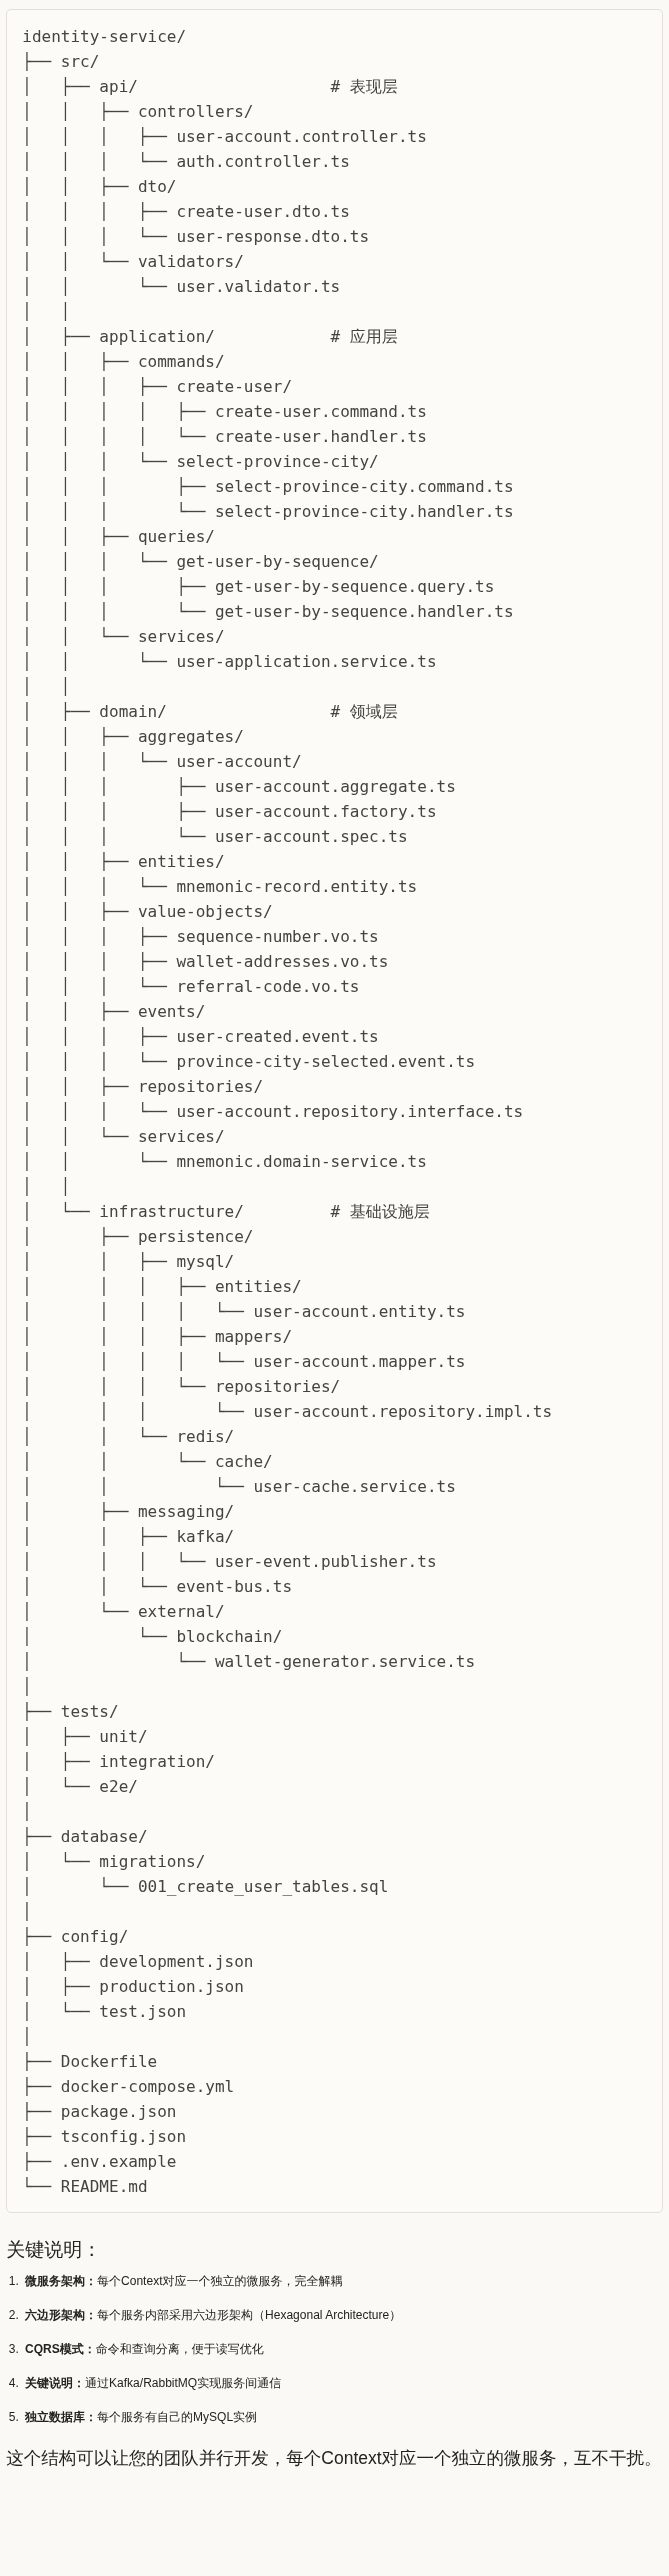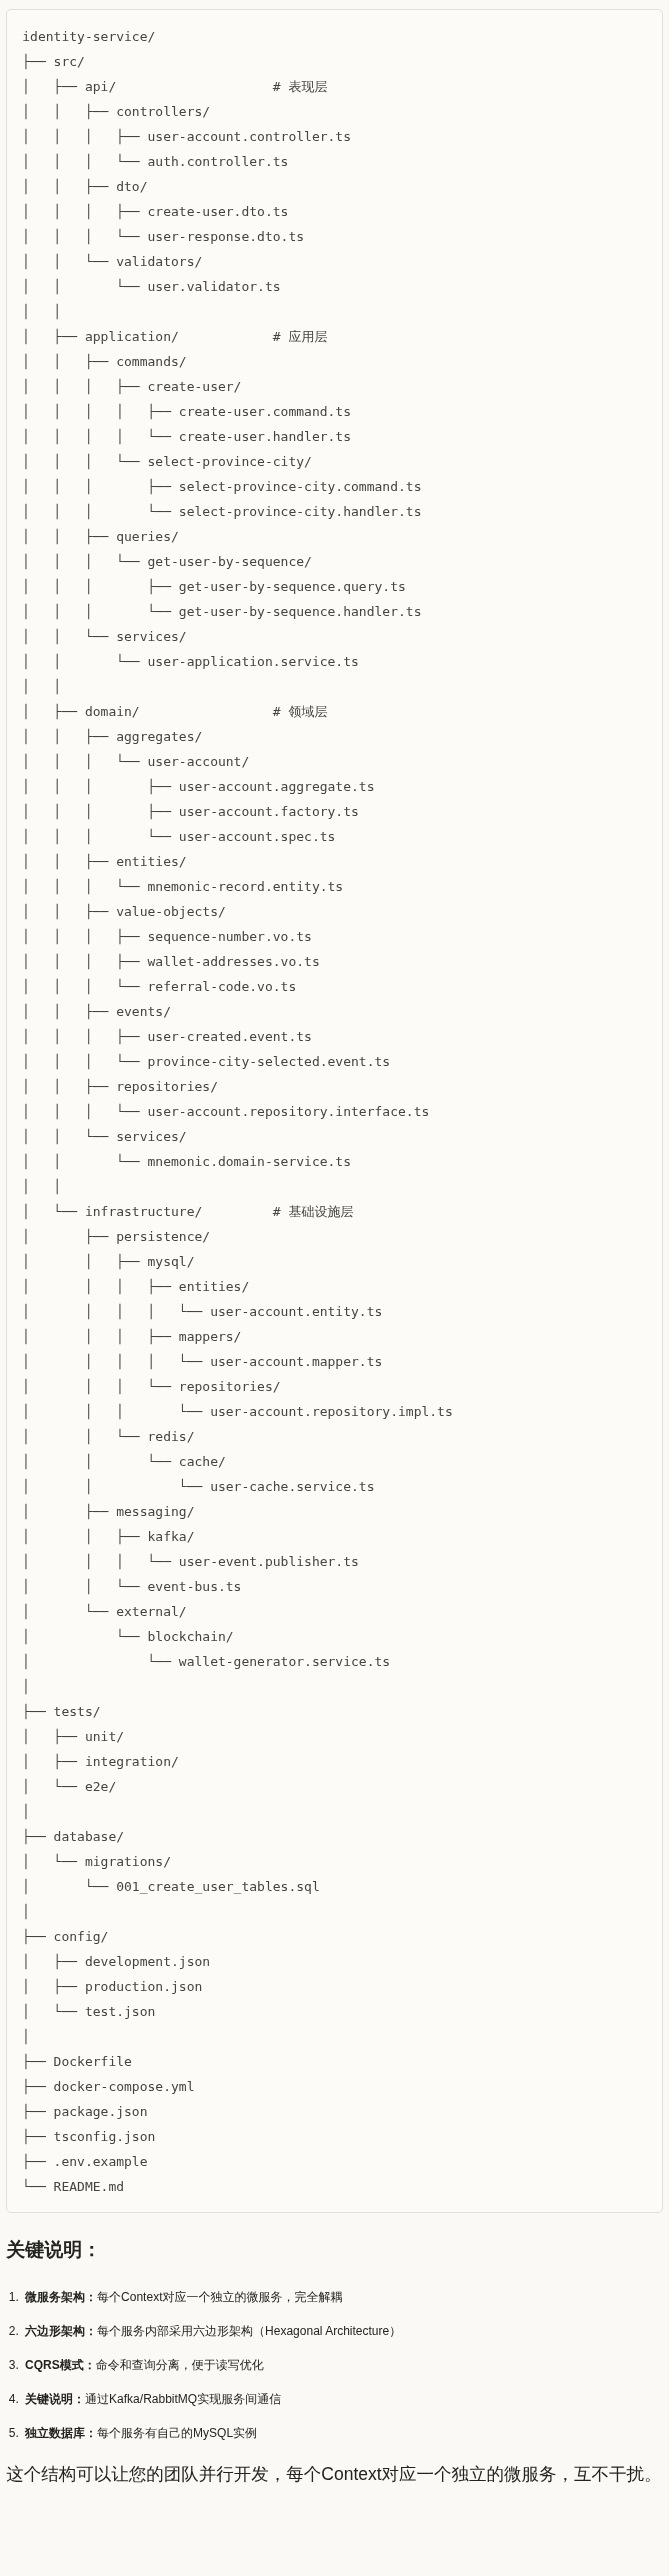--- a/index.html
+++ b/index.html
@@ -19,31 +19,31 @@
   }
   .code-block {
     background: #FCFBF8;
     border: 0.6px solid #E3E1D7;
     border-radius: 5px;
     padding: 13.8px 15px;
     overflow: hidden;
   }
   .tree {
     font-family: "DejaVu Sans Mono", "Liberation Mono", monospace;
-    font-size: 13px;
+    font-size: 16px;
     line-height: 25px;
     color: #45443E;
     white-space: pre;
   }
   .notes { margin-top: 24px; }
   .notes-heading {
     font-size: 19px;
-    font-weight: 700;
+    font-weight: 400;
     line-height: 26px;
-    margin-bottom: 22px;
+    margin-bottom: 6px;
   }
   .note-item {
     font-size: 12px;
     line-height: 25px;
     margin-bottom: 8.8px;
     padding-left: 2.5px;
   }
   .note-num { margin-right: 6.3px; }
   .note-term { font-weight: 700; }
   .note-sep { font-weight: 700; }

